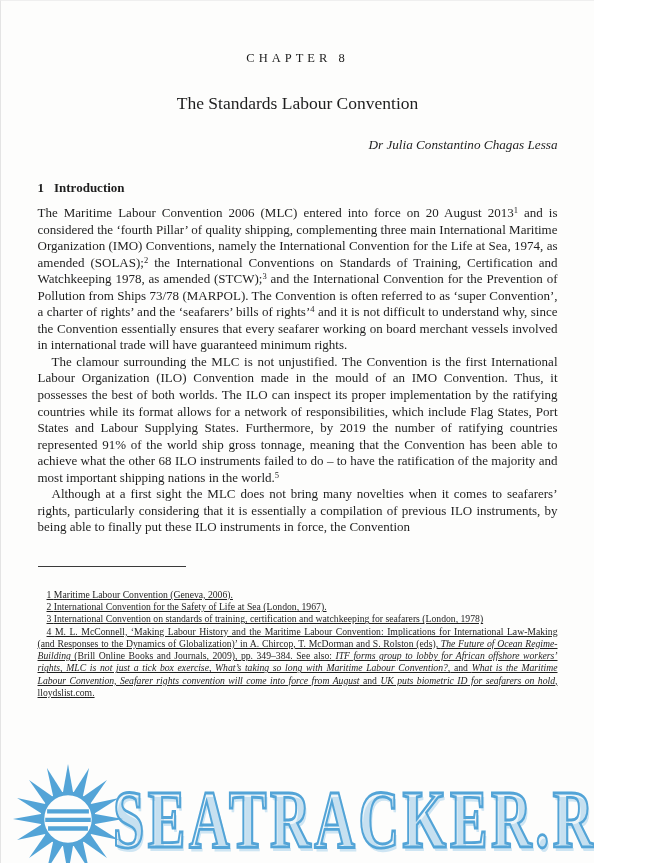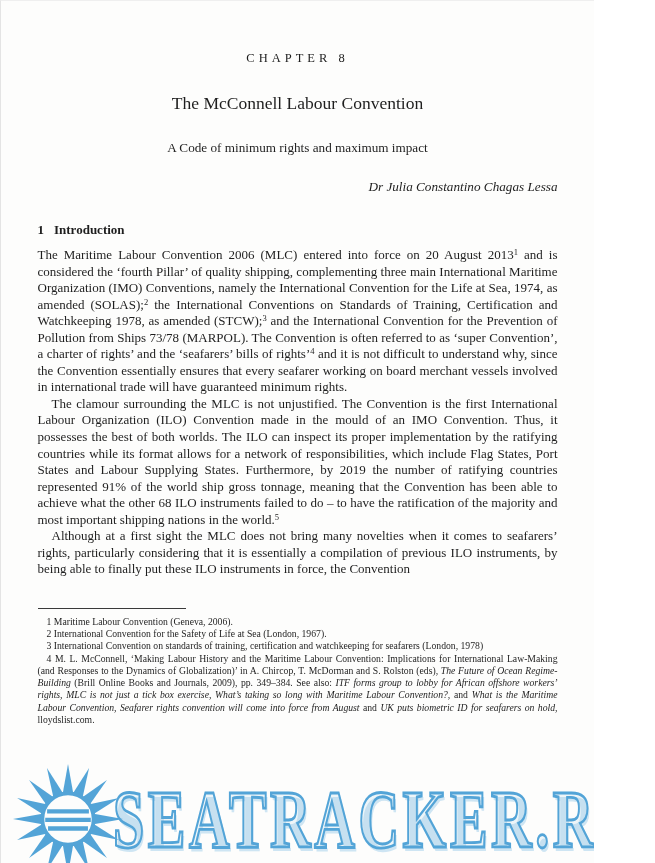--- a/index.html
+++ b/index.html
@@ -77,21 +77,21 @@
     vertical-align: baseline;
   }
 
   .footnote-rule {
     margin-top: 30px;
     width: 148px;
     height: 0;
     border-top: 1px solid #3a3a3a;
   }
 
-  .footnotes { margin-top: 7px; }
+  .footnotes { margin-top: 22px; text-decoration: underline; }
 
   .fn {
     margin: 0;
     font-size: 9.7px;
     line-height: 12.25px;
     text-align: justify;
     text-indent: 9px;
   }
   .it { font-style: italic; }
 
@@ -140,23 +140,22 @@
   }
 </style>
 </head>
 <body>
 
 <div class="page">
   <div class="content">
 
     <div class="chapter-label">CHAPTER 8</div>
 
-    <div class="title">The McConnell Labour Convention</div>
-
-    <div class="subtitle">A Code of minimum rights and maximum impact</div>
+    <div class="title">The Standards Labour Convention</div>
+
 
     <div class="author">Dr Julia Constantino Chagas Lessa</div>
 
     <div class="section-heading">
       <span class="sec-num">1</span>
       <span class="sec-title">Introduction</span>
     </div>
 
     <div class="body-text" id="paragraphs">
         <p class="para"><span>The Maritime Labour Convention 2006 (MLC) entered into force on 20 August 2013</span><sup>1</sup><span> and is considered the ‘fourth Pillar’ of quality shipping, complementing three main International Maritime Organization (IMO) Conventions, namely the International Convention for the Life at Sea, 1974, as amended (SOLAS);</span><sup>2</sup><span> the International Conventions on Standards of Training, Certification and Watchkeeping 1978, as amended (STCW);</span><sup>3</sup><span> and the International Convention for the Prevention of Pollution from Ships 73/78 (MARPOL). The Convention is often referred to as ‘super Convention’, a charter of rights’ and the ‘seafarers’ bills of rights’</span><sup>4</sup><span> and it is not difficult to understand why, since the Convention essentially ensures that every seafarer working on board merchant vessels involved in international trade will have guaranteed minimum rights.</span></p>

